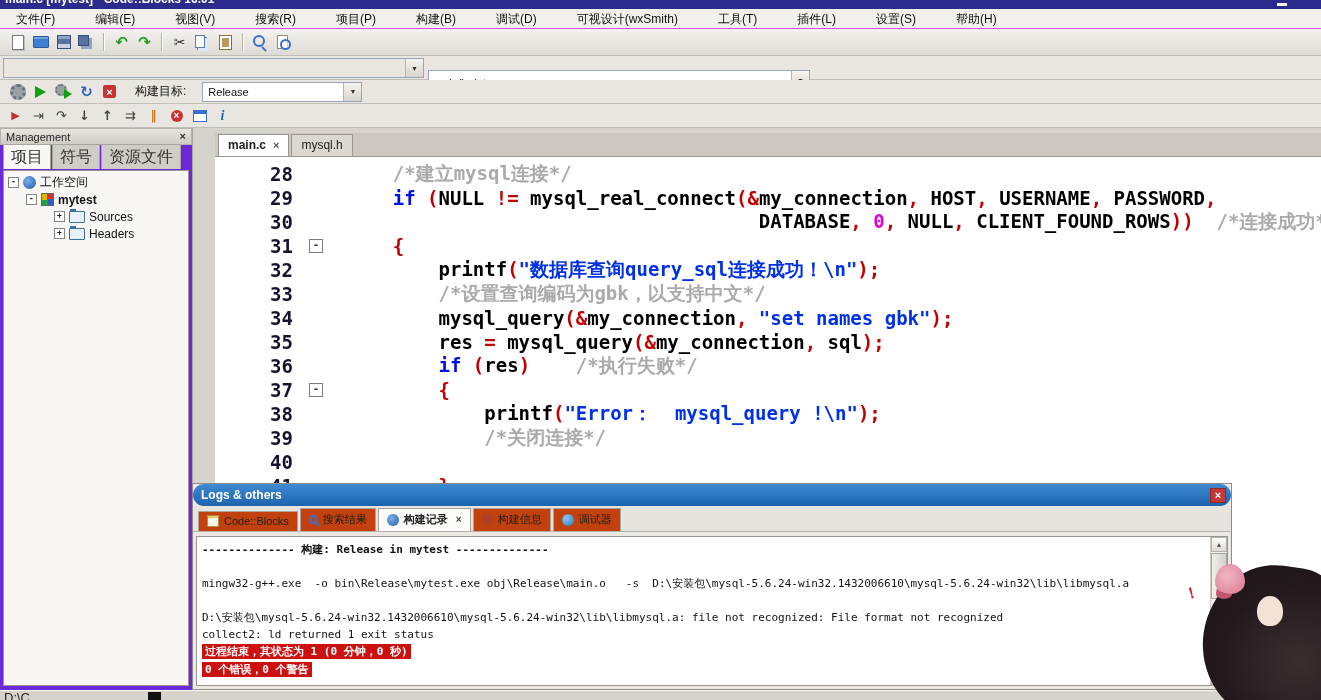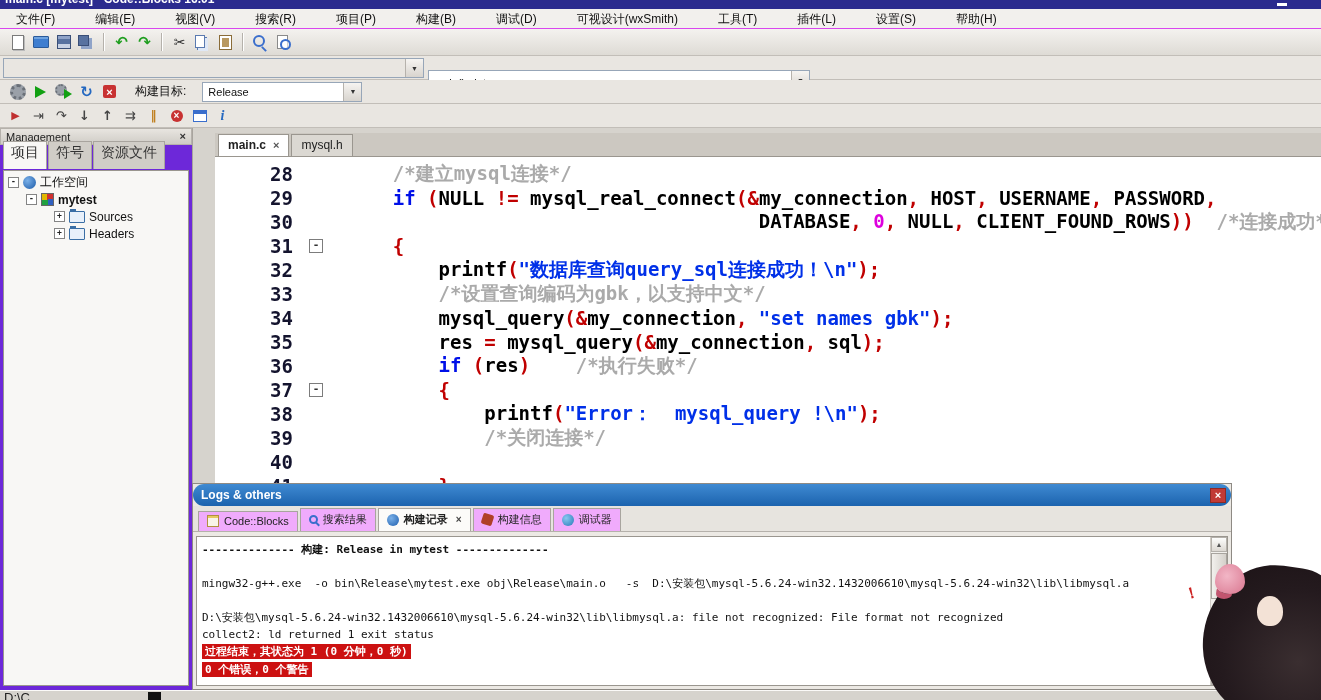--- a/index.html
+++ b/index.html
@@ -62,21 +62,21 @@
   .combo-target{position:relative;width:160px;margin-left:16px;}
   .combo-text{flex:1;padding-left:5px;color:#111;white-space:nowrap;overflow:hidden;}
   .combo-arrow{width:17px;height:100%;background:linear-gradient(#f6f4f1,#d8d4ce);border-left:1px solid #b6b2ac;display:flex;align-items:center;justify-content:center;font-size:7px;color:#333;flex:none;}
   .build-target-label{margin-left:14px;font-size:12px;color:#111;white-space:nowrap;}
 
   
   .management{position:absolute;left:0;top:128px;width:193px;height:562px;background:#6d28d9;border-right:1px solid #a8a49e;box-sizing:border-box;z-index:3;}
   .mgmt-caption{height:17px;display:flex;align-items:center;justify-content:space-between;padding:0 5px;font-size:11px;color:#222;background:linear-gradient(#e8e5e0,#cfccc6);border:1px solid #b5b1ab;box-sizing:border-box;}
   .mgmt-close{font-size:11px;color:#333;font-weight:700;line-height:1;}
   .mgmt-tabs{display:flex;height:21px;align-items:flex-end;padding:3px 3px 0;gap:1px;}
-  .mtab{font-size:14px;padding:2px 7px 7px;background:#d0cdc7;border:1px solid #a8a49e;border-bottom:none;color:#333;white-space:nowrap;}
+  .mtab{font-size:16px;padding:2px 7px 1px;background:#d0cdc7;border:1px solid #a8a49e;border-bottom:none;color:#333;white-space:nowrap;}
   .mtab.active{background:#f8f7f5;}
   .mgmt-tree{position:absolute;left:3px;right:3px;top:42px;bottom:4px;background:#f8f7f5;border:1px solid #9a968f;overflow:hidden;padding-top:3px;}
   .tree-row{display:flex;align-items:center;height:17px;gap:4px;font-size:12px;color:#111;}
   .expander{width:9px;height:9px;border:1px solid #848484;background:#fff;font:700 8px/8px "DejaVu Sans Mono",monospace;text-align:center;color:#222;flex:none;}
   .tree-label.bold{font-weight:700;}
   .tree-icon{flex:none;display:inline-block;}
   .workspace-icon{width:13px;height:13px;border-radius:50%;background:radial-gradient(circle at 35% 35%,#7ab0e8,#1b5aa8);}
   .project-icon{width:13px;height:13px;background:conic-gradient(#d03030 0 25%,#3060c0 0 50%,#20a040 0 75%,#e0b800 0);border:1px solid #666;box-sizing:border-box;}
   .folder-icon{width:14px;height:10px;background:#e8f0fa;border:1px solid #3a6ea5;border-radius:1px;position:relative;}
   .folder-icon::before{content:"";position:absolute;top:-3px;left:0;width:6px;height:2px;background:#3a6ea5;}
@@ -101,21 +101,21 @@
   .seg-num{color:#dd00dd;}
   .seg-cm{color:#aaa;}
   .seg-sp{color:#000;}
 
   
   .logswin{position:absolute;left:192px;top:483px;width:1040px;height:207px;background:#ece9e4;border:1px solid #8e8a84;box-sizing:border-box;z-index:5;}
   .logs-title{height:22px;background:linear-gradient(#3f8ad2,#1c63ae);display:flex;align-items:center;justify-content:space-between;padding:0 5px 0 8px;border-radius:11px;}
   .logs-title-text{color:#fff;font-size:12px;font-weight:700;}
   .logs-close{width:16px;height:15px;background:#c13a36;border:1px solid #8e2a26;color:#fff;font:700 11px/13px "Liberation Sans",sans-serif;text-align:center;box-sizing:border-box;}
   .logs-tabs{height:26px;display:flex;align-items:flex-end;gap:2px;padding:3px 5px 0;border-bottom:1px solid #b5b1ab;background:#e7e4df;box-sizing:border-box;}
-  .ltab{display:flex;align-items:center;gap:5px;font-size:11px;padding:3px 8px 4px;background:#f0abfc;border:1px solid #a8a49e;border-bottom:none;color:#222;white-space:nowrap;}
+  .ltab{display:flex;align-items:center;gap:5px;font-size:11px;padding:3px 8px 4px;background:#c2410c;border:1px solid #a8a49e;border-bottom:none;color:#222;white-space:nowrap;}
   .ltab.active{background:#fcfbf9;font-weight:700;}
   .ltab-icon{flex:none;display:inline-block;}
   .ltab-close{color:#444;font-weight:700;font-size:10px;margin-left:3px;line-height:1;}
   .cb-tab-icon{width:12px;height:12px;background:#f8f4e8;border:1px solid #b09040;box-shadow:inset 0 2px 0 #e8c860;box-sizing:border-box;}
   .search-tab-icon{width:9px;height:9px;border:2px solid #3a6ecc;border-radius:50%;position:relative;box-sizing:border-box;}
   .search-tab-icon::after{content:"";position:absolute;right:-4px;bottom:-3px;width:5px;height:2px;background:#3a6ecc;transform:rotate(45deg);}
   .buildlog-tab-icon{width:12px;height:12px;border-radius:50%;background:radial-gradient(circle at 35% 35%,#7ab0e8,#1f5fae);}
   .buildmsg-tab-icon{width:11px;height:11px;background:#b04028;border-radius:2px;transform:rotate(18deg);}
   .debugger-tab-icon{width:12px;height:12px;border-radius:50%;background:radial-gradient(circle at 35% 35%,#88c8f0,#2878b8);}
   .logs-body{position:absolute;left:3px;right:3px;top:52px;bottom:3px;background:#fff;border:1px solid #9a968f;overflow:hidden;}

